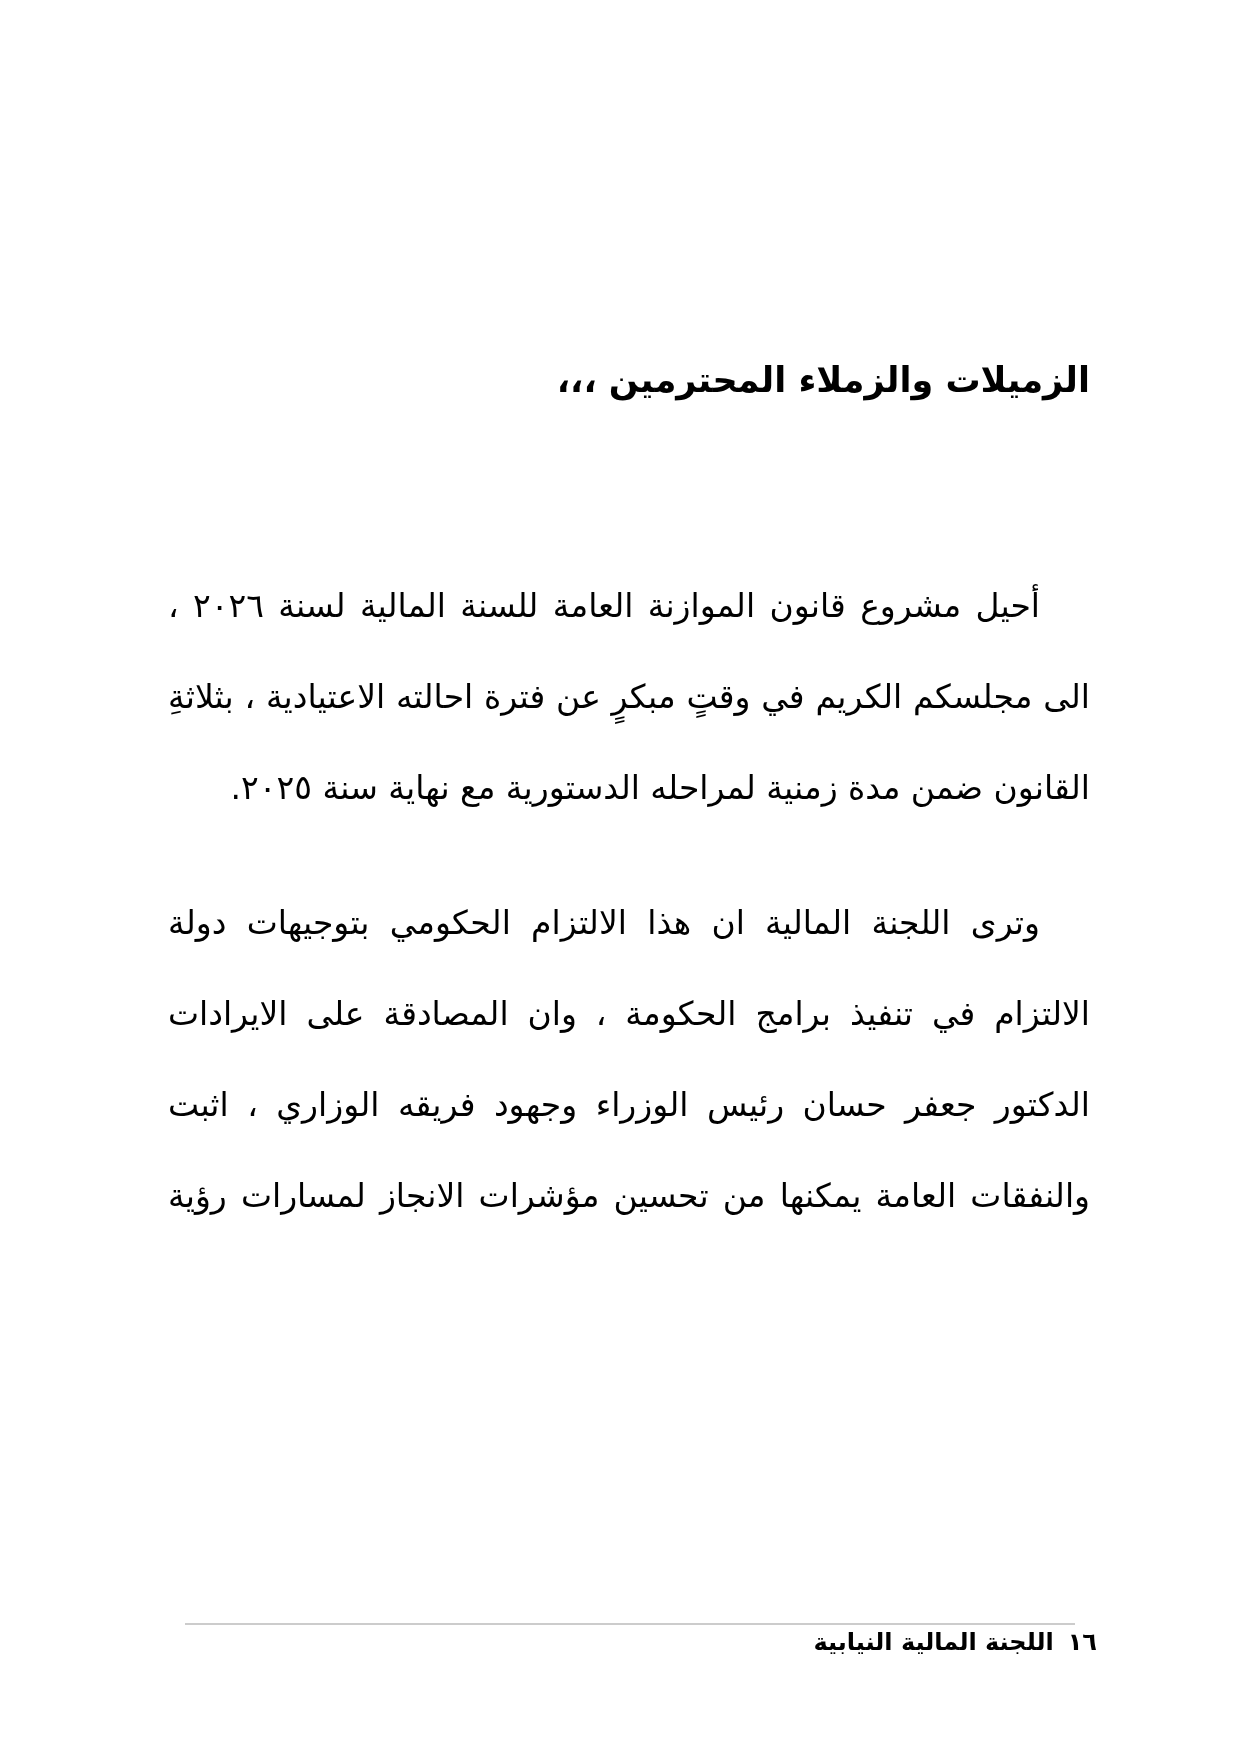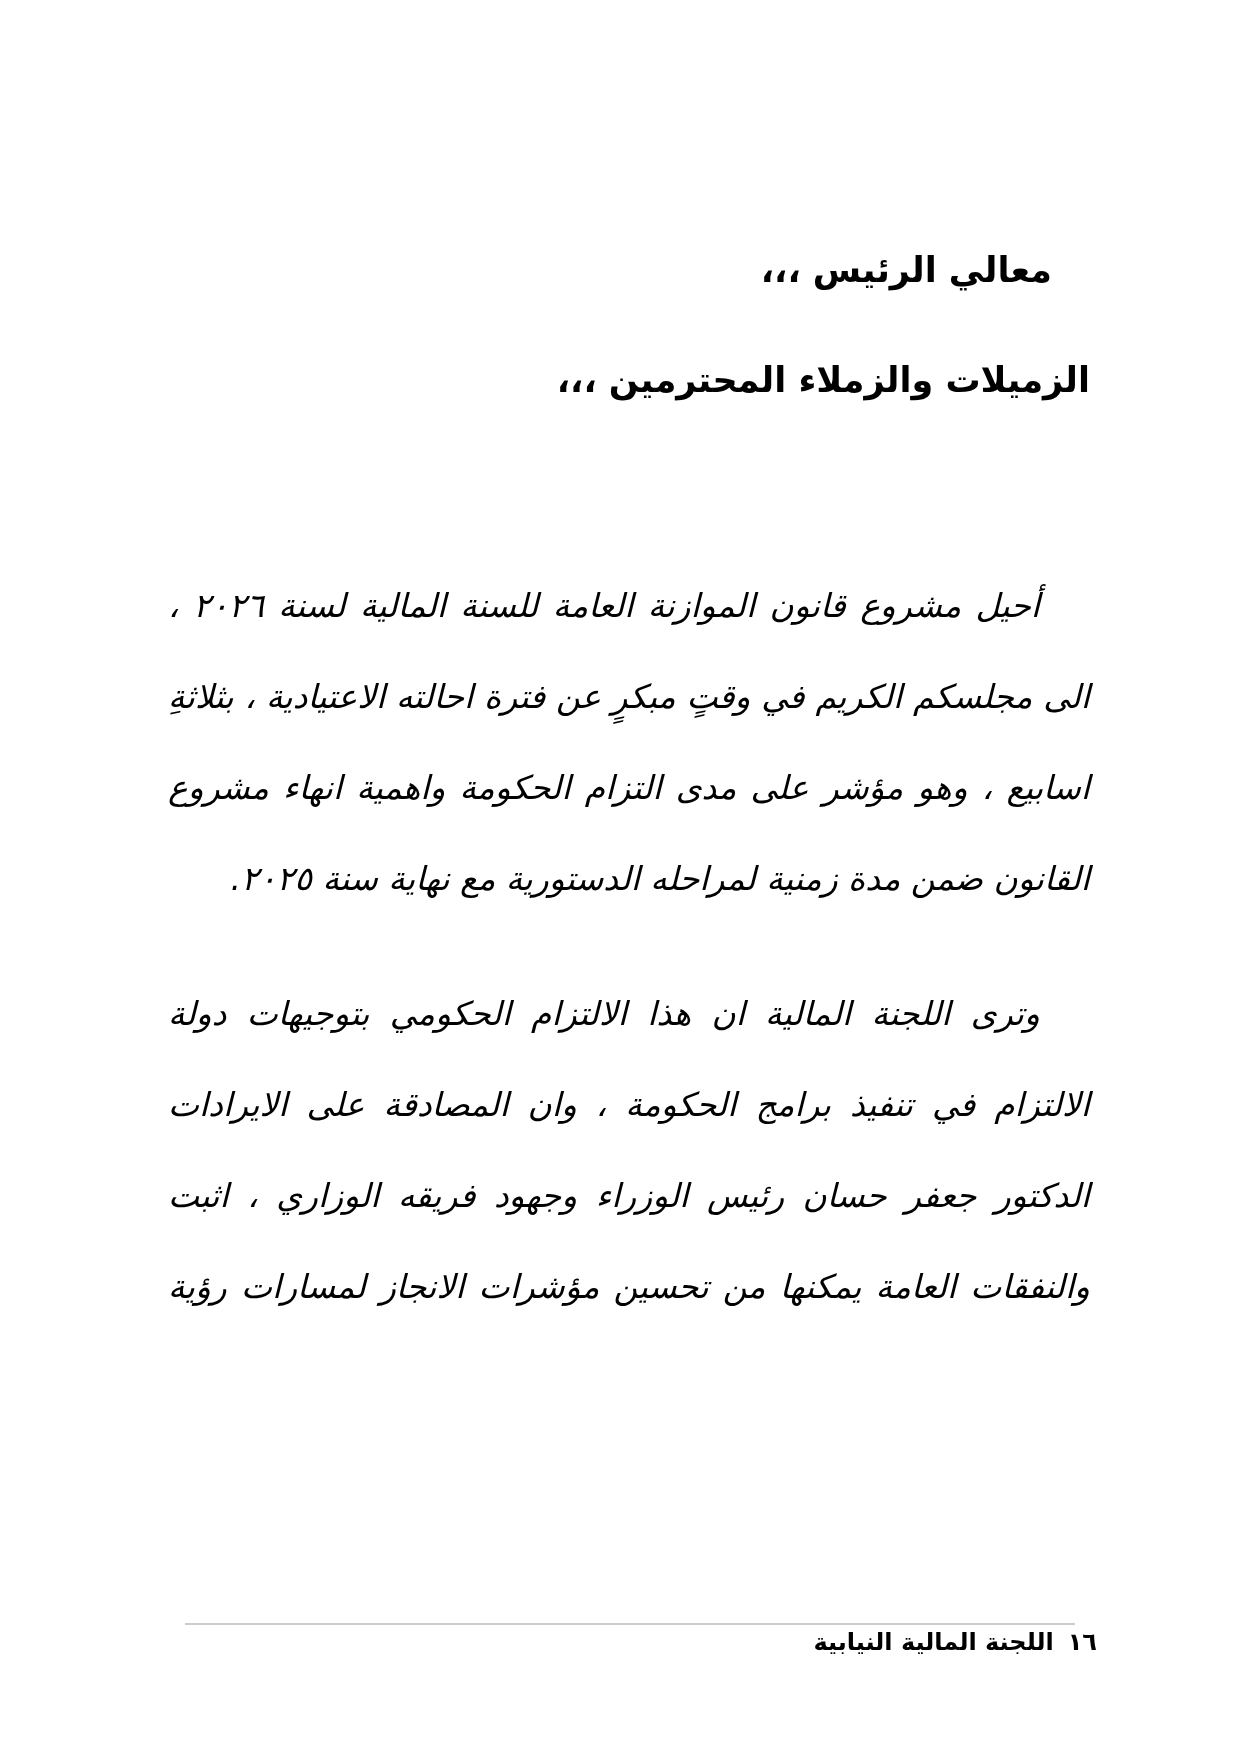--- a/index.html
+++ b/index.html
@@ -42,21 +42,20 @@
     font-size: 33px;
     line-height: 91px;
   }
   .para + .para {
     margin-top: 44px;
   }
   .para .line {
     text-align: justify;
     text-align-last: justify;
     white-space: nowrap;
-    font-style: italic;
   }
   .para .line.first {
     padding-right: 50px; 
   }
   .para .line.last {
     text-align-last: right;
   }
   .footer-rule {
     position: absolute;
     top: 1623px;
@@ -76,29 +75,27 @@
     flex-direction: row; 
     gap: 14px;
     align-items: baseline;
   }
 </style>
 </head>
 <body>
 
 <div class="page">
 
-  <div class="heading h1">معالي الرئيس ،،،</div>
 
   <div class="heading h2">الزميلات والزملاء المحترمين ،،،</div>
 
   <div class="body-text">
       <div class="para">
         <div class="line first">أحيل مشروع قانون الموازنة العامة للسنة المالية لسنة ٢٠٢٦ ،</div>
         <div class="line">الى مجلسكم الكريم في وقتٍ مبكرٍ عن فترة احالته الاعتيادية ، بثلاثةِ</div>
-        <div class="line">اسابيع ، وهو مؤشر على مدى التزام الحكومة واهمية انهاء مشروع</div>
         <div class="line last">القانون ضمن مدة زمنية لمراحله الدستورية مع نهاية سنة ٢٠٢٥.</div>
       </div>
       <div class="para">
         <div class="line first">وترى اللجنة المالية ان هذا الالتزام الحكومي بتوجيهات دولة</div>
         <div class="line">الالتزام في تنفيذ برامج الحكومة ، وان المصادقة على الايرادات</div>
         <div class="line">الدكتور جعفر حسان رئيس الوزراء وجهود فريقه الوزاري ، اثبت</div>
         <div class="line">والنفقات العامة يمكنها من تحسين مؤشرات الانجاز لمسارات رؤية</div>
       </div>
     </div>
 

